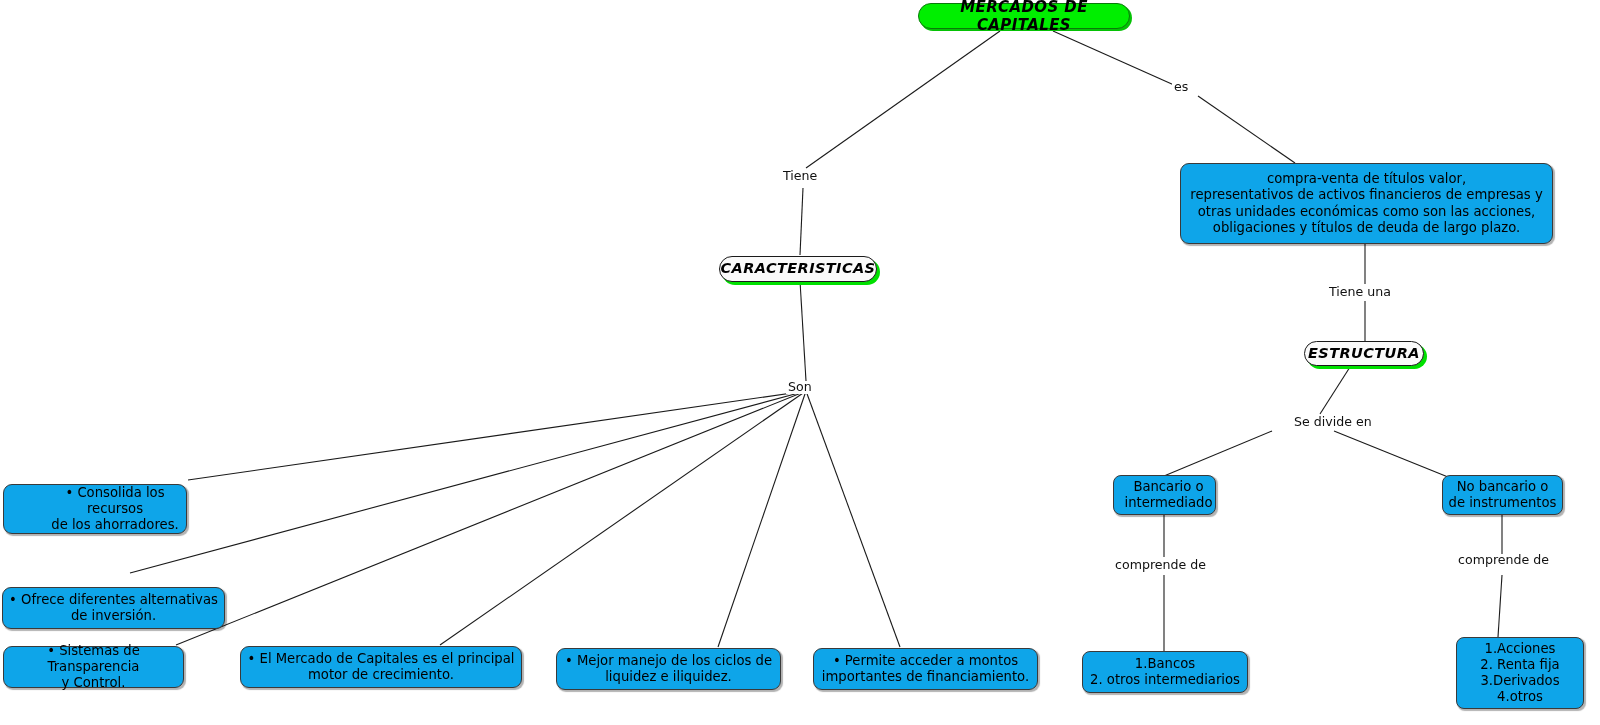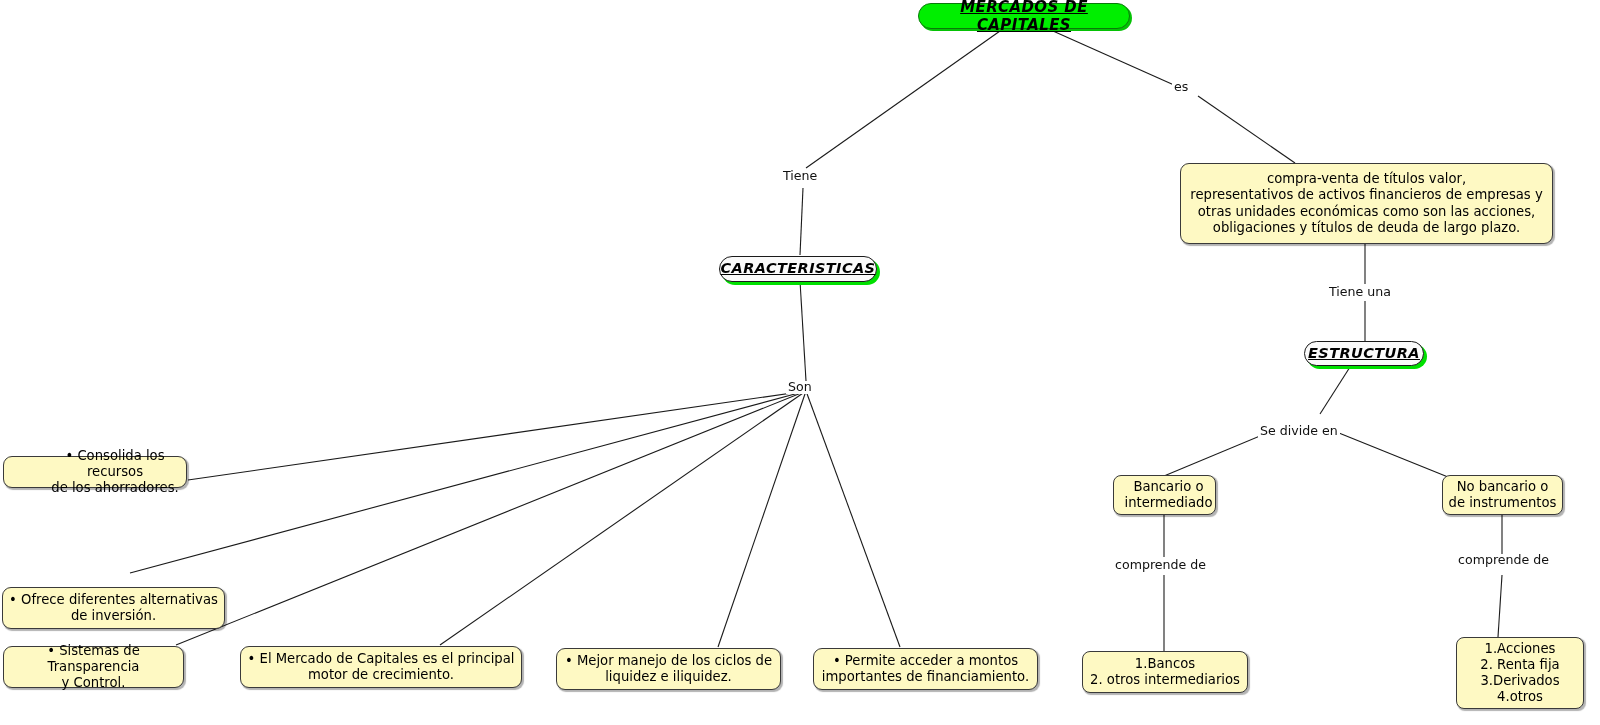--- a/index.html
+++ b/index.html
@@ -40,39 +40,38 @@
     white-space: pre-line;
   }
 
   
   .pill {
     border-radius: 13px;
     border: 1.3px solid #111111;
     font-weight: bold;
     font-style: italic;
     letter-spacing: .4px;
-    text-decoration: underline;
   }
   .pill-root {
     background: #00ef00;
     border-color: #0a7a0a;
     font-size: 15px;
     box-shadow: 2px 2px 0 0 #05c205;
   }
   .pill-white {
     background: #fafafa;
     border-color: #1a1a1a;
     font-size: 14.5px;
     box-shadow: 3px 3px 0 0 #00e000;
     text-align: center;
   }
 
   
   .box {
-    background: #fef9c3;
+    background: #0ea5e9;
     border: 1.1px solid #3a3a3a;
     border-radius: 9px;
     font-size: 13.2px;
     box-shadow: 1.5px 1.5px 1px rgba(0,0,0,0.30);
   }
   .box-tight { border-radius: 8px; }
 
   
   .link-label {
     position: absolute;
@@ -119,21 +118,21 @@
     <path class="edge-line" d="M 806 391 L 176 645"></path>
     <path class="edge-line" d="M 806 391 L 440 645"></path>
     <path class="edge-line" d="M 806 391 L 718 647"></path>
     <path class="edge-line" d="M 806 391 L 900 647"></path>
   </svg>
 
   <div class="link-label" style="left:781px; top:170px;">Tiene</div>
   <div class="link-label" style="left:1172px; top:81px;">es</div>
   <div class="link-label" style="left:786px; top:381px;">Son</div>
   <div class="link-label" style="left:1327px; top:286px;">Tiene una</div>
-  <div class="link-label" style="left:1258px; top:416px;margin-top:9px;">Se divide en</div>
+  <div class="link-label" style="left:1292px; top:416px;">Se divide en</div>
   <div class="link-label" style="left:1113px; top:559px;">comprende de</div>
   <div class="link-label" style="left:1456px; top:554px;">comprende de</div>
 
   <div class="node pill pill-root" style="left:918px; top:3px; width:212px; height:26px;">MERCADOS DE CAPITALES</div>
 
   <div class="node pill pill-white" style="left:719px; top:256px; width:158px; height:26px;">CARACTERISTICAS</div>
 
   <div class="node box" style="left:1180px; top:163px; width:373px; height:81px;">compra-venta de títulos valor,
 representativos de activos financieros de empresas y
 otras unidades económicas como son las acciones,
@@ -148,21 +147,21 @@
 de instrumentos</div>
 
   <div class="node box box-tight" style="left:1082px; top:651px; width:166px; height:42px;">1.Bancos
 2. otros intermediarios</div>
 
   <div class="node box box-tight" style="left:1456px; top:637px; width:128px; height:72px;">1.Acciones
 2. Renta fija
 3.Derivados
 4.otros</div>
 
-  <div class="node box" style="left:3px; top:456px; width:184px; height:32px;padding-left:40px;">• Consolida los recursos
+  <div class="node box" style="left:3px; top:484px; width:184px; height:50px;padding-left:40px;">• Consolida los recursos
 de los ahorradores.</div>
 
   <div class="node box" style="left:2px; top:571px; width:223px; height:42px;margin-top:16px;">• Ofrece diferentes alternativas
 de inversión.</div>
 
   <div class="node box" style="left:3px; top:646px; width:181px; height:42px;">• Sistemas de Transparencia
 y Control.</div>
 
   <div class="node box" style="left:556px; top:648px; width:225px; height:42px;">• Mejor manejo de los ciclos de
 liquidez e iliquidez.</div>

